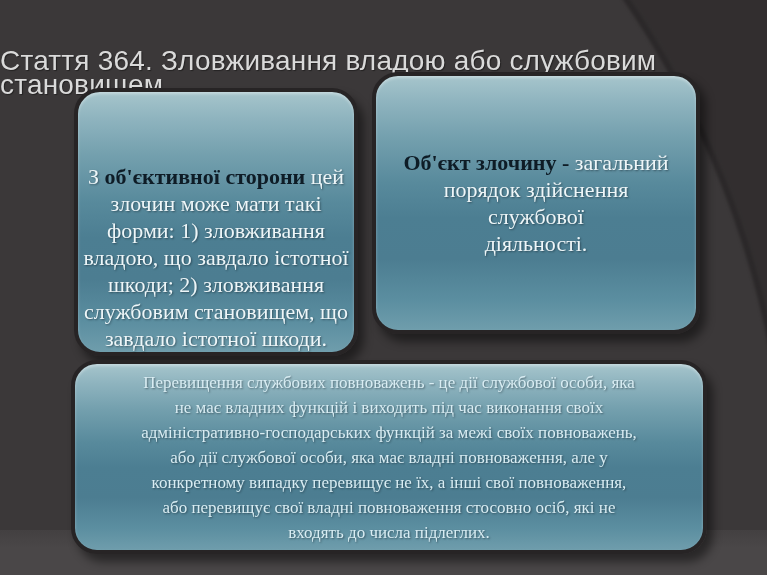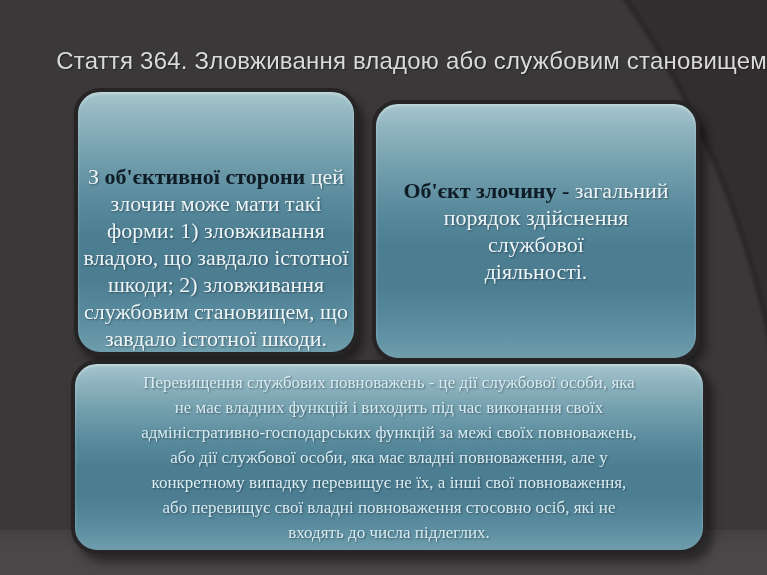--- a/index.html
+++ b/index.html
@@ -36,23 +36,23 @@
     width: 100%;
     height: 45px;
     background: linear-gradient(180deg, #434041 0%, var(--bottom-band, #4a4748) 40%);
     z-index: 1;
   }
   .title {
     position: absolute;
     top: 49px;
     left: 0;
     width: 100%;
-    text-align: right;
+    text-align: left;
     font-family: "Liberation Sans", sans-serif;
-    font-size: 24px;
+    font-size: 28px;
     line-height: 24px;
     letter-spacing: 0.2px;
     color: var(--title-text, #dadada);
     z-index: 2;
     text-shadow: 1px 1px 1px rgba(0,0,0,0.4);
   }
   .box {
     position: absolute;
     box-sizing: border-box;
     border: 4px solid var(--box-border, #272425);
@@ -67,21 +67,21 @@
       #5b8ea0 88%,
       var(--box-bottom, #6f9dac) 100%);
     box-shadow: 6px 8px 10px rgba(0,0,0,0.45),
                 inset 0 2px 3px rgba(255,255,255,0.35);
     display: flex;
     align-items: center;
     justify-content: center;
     z-index: 2;
   }
   .box-left   { left: 74px;  top: 88px;  width: 284px; height: 268px; padding: 0 2px; align-items: flex-end;  }
-  .box-right  { left: 372px; top: 100px;  width: 328px; height: 262px; padding: 0 20px; }
+  .box-right  { left: 372px; top: 72px;  width: 328px; height: 262px; padding: 0 20px; }
   .box-bottom { left: 71px;  top: 360px; width: 636px; height: 194px; padding: 0 2px;  }
   .box-text {
     margin: 0;
     text-align: center;
     white-space: pre-line;
     color: var(--body-text, #eef6f8);
     text-shadow: 1px 1px 2px rgba(8,18,26,0.45);
   }
   .box-left .box-text,
   .box-right .box-text {

